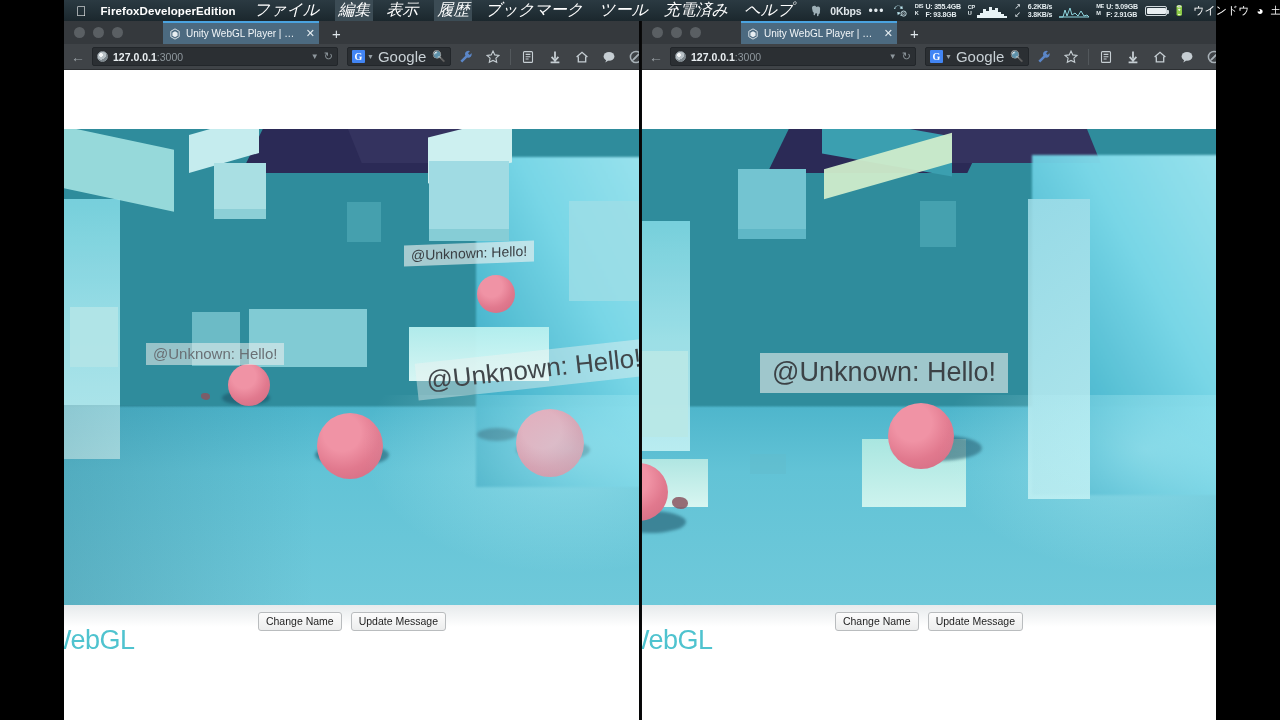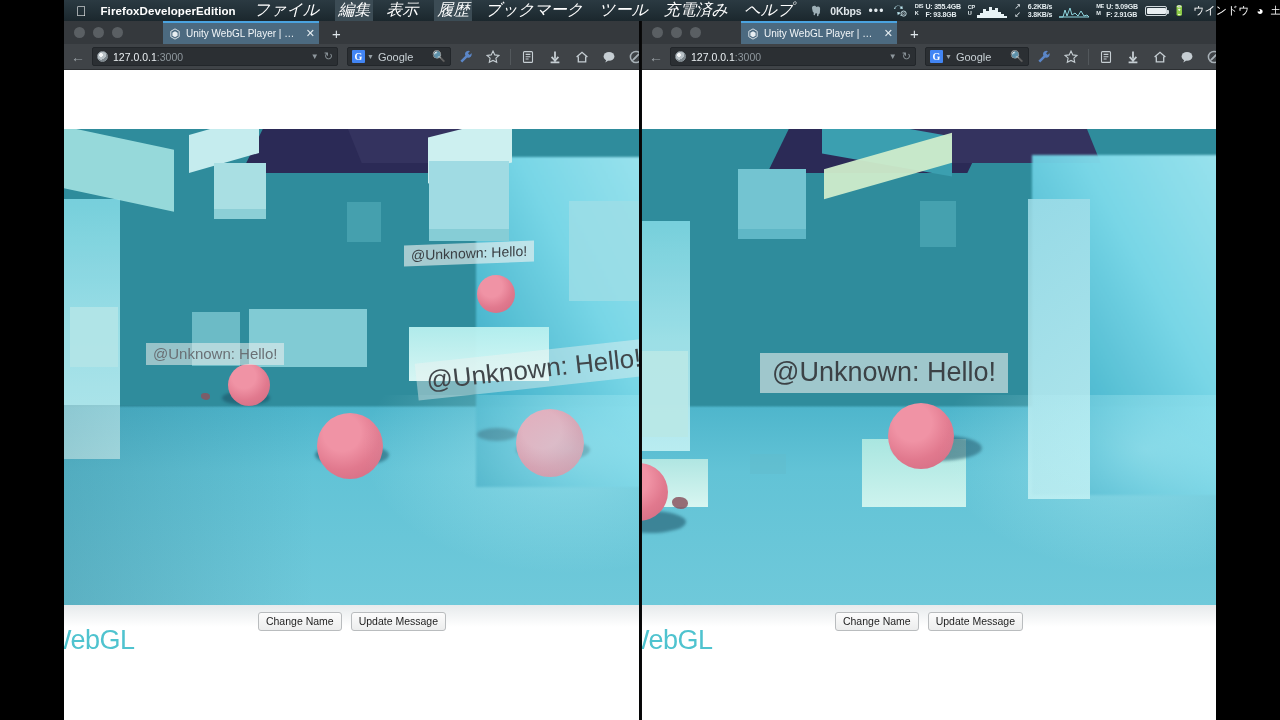--- a/index.html
+++ b/index.html
@@ -148,21 +148,21 @@
     display: flex; align-items: center;
     padding: 0 4px;
     margin-left: 1px;
   }
   .urlbox .globe {
     width: 11px; height: 11px; border-radius: 50%;
     background: radial-gradient(circle at 35% 32%, #f4f6f7 0 22%, #b9c2c7 23% 55%, #7d878d 56% 100%);
     margin-right: 5px; flex: 0 0 auto;
     border: 0.5px solid #8b959b;
   }
-  .urlbox .u1 { color: #e9eef1; font-size: 10.5px; font-weight: normal; }
+  .urlbox .u1 { color: #e9eef1; font-size: 10.5px; font-weight: bold; }
   .urlbox .u2 { color: #8e979d; font-size: 10.5px; }
   .urlbox .flex { flex: 1 1 auto; }
   .urlbox .caret { color: #8e979d; font-size: 8px; margin-right: 5px; }
   .urlbox .reload { color: #8e979d; font-size: 11px; }
 
   .searchbox {
     flex: 0 0 auto;
     width: 104px; height: 19px;
     background: #2b2f33;
     border: 1px solid #22262a; border-radius: 2px;
@@ -170,21 +170,21 @@
     margin-left: 6px; padding: 0 4px;
   }
   .searchbox .gbadge {
     width: 13px; height: 13px; background: #4285f4;
     color: #fff; font-size: 10px; font-weight: bold;
     display:flex; align-items:center; justify-content:center;
     border-radius: 1px; flex: 0 0 auto;
     font-family: "Liberation Serif", serif;
   }
   .searchbox .scaret { color:#98a1a7; font-size: 7px; margin: 0 4px 0 2px;}
-  .searchbox .sph { color:#c8d0d5; font-size: 11px; flex:1 1 auto;}
+  .searchbox .sph { color:#c8d0d5; font-size: 15px; flex:1 1 auto;}
   .searchbox .mag { color:#c0c8cd; font-size: 11px; }
 
   .tbicon {
     flex: 0 0 auto; width: 24px; height: 20px;
     display: flex; align-items: center; justify-content: center;
     color: #b9c1c6;
   }
   .tbicon svg { display:block; }
   .tbsep { width:1px; height: 16px; background:#53585c; flex:0 0 auto; margin: 0 2px;}
 

